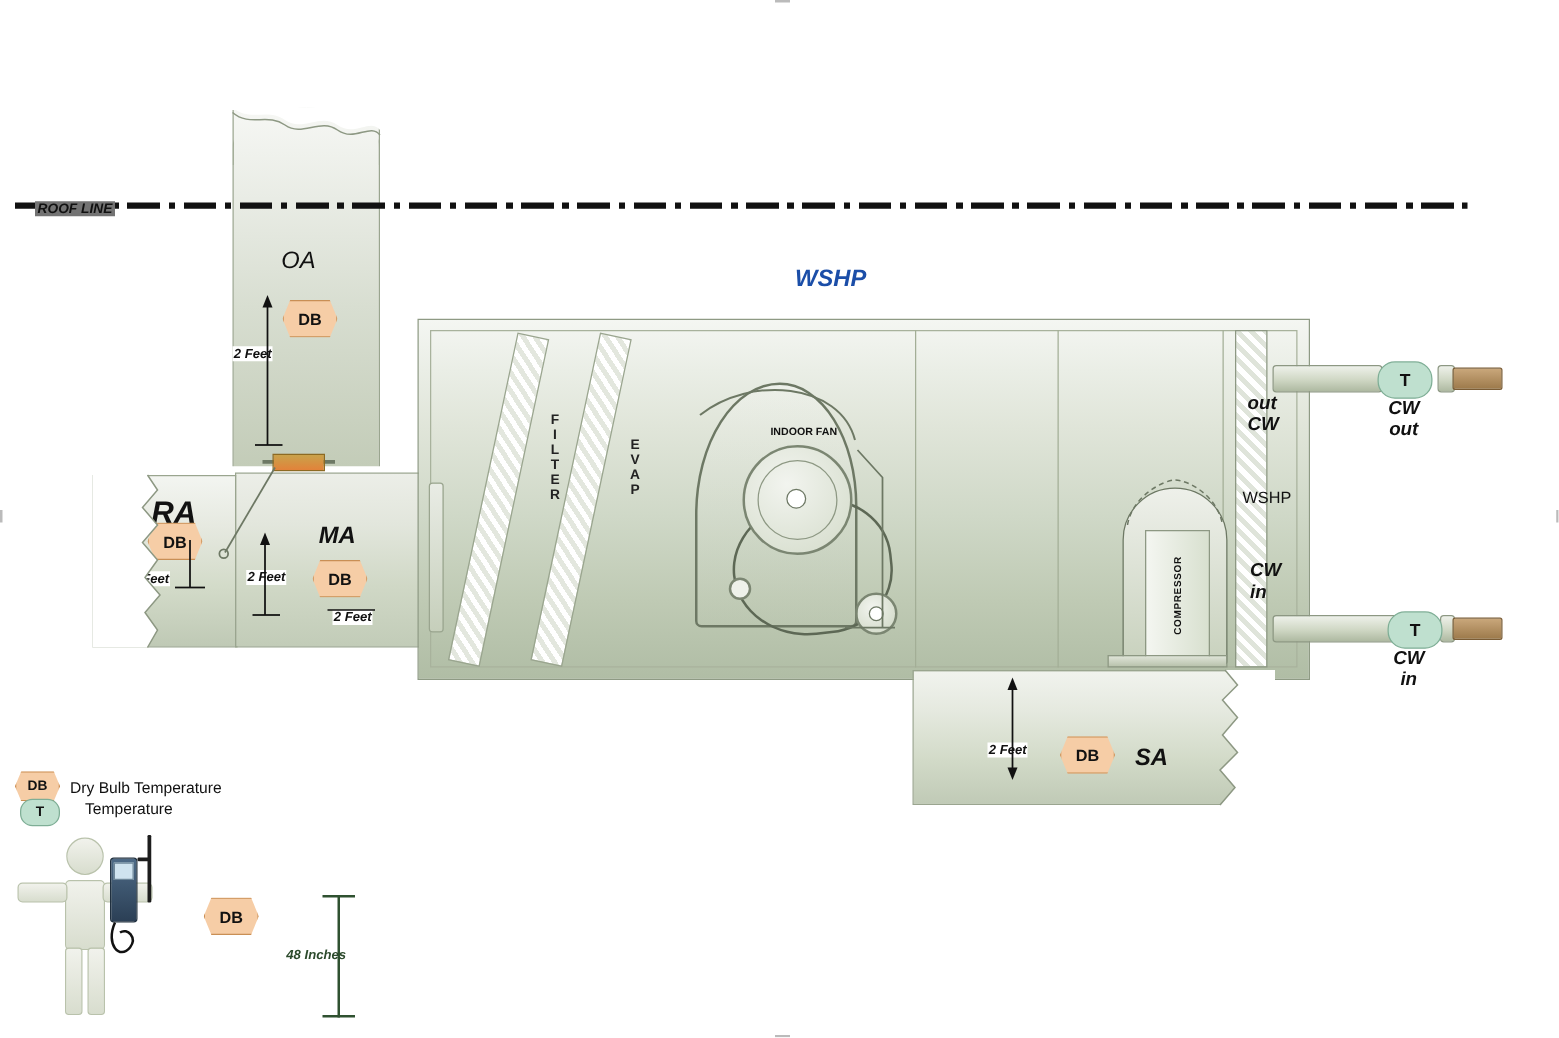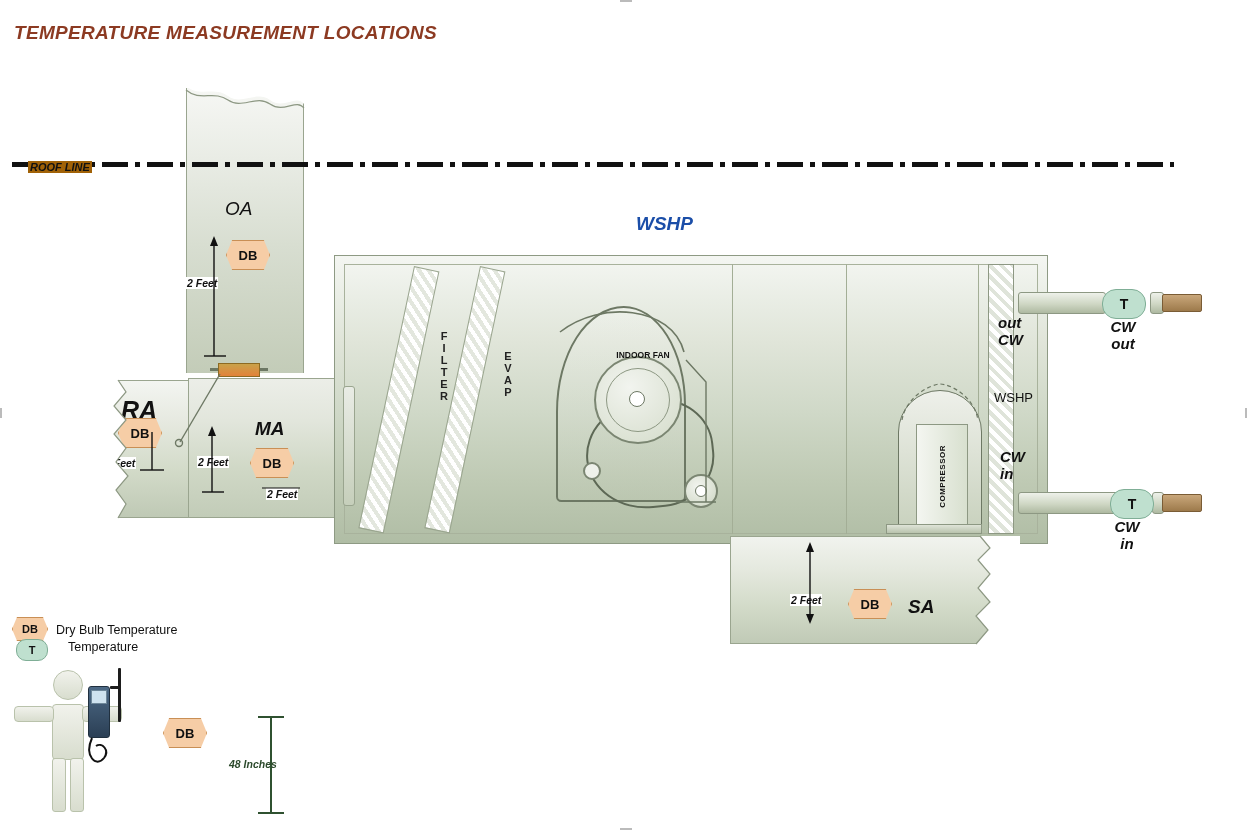--- a/index.html
+++ b/index.html
@@ -30,21 +30,21 @@
   }
   .roofline-dashes {
     left: 12px; top: 162px; width: 1162px; height: 5px;
     background: repeating-linear-gradient(to right,
        #111 0px, #111 26px, transparent 26px, transparent 33px,
        #111 33px, #111 38px, transparent 38px, transparent 45px);
   }
   .roofline-label {
     left: 28px; top: 161px;
     font-size: 11px; font-style: italic; font-weight: bold; color: #111;
-    background: #a16207; padding: 0 2px;
+    background: #737373; padding: 0 2px;
   }
   .duct-v {
     background: linear-gradient(to bottom,
       #f6f7f4 0%, #e9ece5 25%, #d8ded1 55%, #c3ccb8 100%);
     border-left: 1px solid #9aa58f;
     border-right: 1px solid #9aa58f;
     box-sizing: border-box;
   }
 
   
@@ -167,21 +167,21 @@
     border-radius: 50%;
     box-sizing: border-box;
   }
   .fan-hub {
     left: 629px; top: 391px; width: 16px; height: 16px;
     border: 1px solid #6d7864; border-radius: 50%;
     background: #fff;
     box-sizing: border-box;
   }
   .fan-label {
-    left: 608px; top: 350px; width: 70px;
+    left: 608px; top: 340px; width: 70px;
     text-align: center;
     font-size: 8.5px; font-weight: bold; color: #111; line-height: 10px;
   }
   .motor {
     left: 684px; top: 474px; width: 34px; height: 34px;
     border: 2px solid #7b8672; border-radius: 50%;
     background: radial-gradient(circle at 40% 35%, #f2f4ef, #cdd6c2);
     box-sizing: border-box;
   }
   .motor-hub {
@@ -358,21 +358,20 @@
 </head>
 <body>
 
 <div id="canvas">
 
   <div class="edge-tick abs" style="left:620px; top:0; width:12px; height:2px;"></div>
   <div class="edge-tick abs" style="left:620px; top:828px; width:12px; height:2px;"></div>
   <div class="edge-tick abs" style="left:0; top:408px; width:2px; height:10px;"></div>
   <div class="edge-tick abs" style="left:1245px; top:408px; width:2px; height:10px;"></div>
 
-  <div class="abs title">TEMPERATURE MEASUREMENT LOCATIONS</div>
 
   <div class="abs oa-cap"></div>
   <div class="abs duct-v" id="oa-riser"></div>
   <div class="abs oa-label">OA</div>
 
   <div class="abs roofline-dashes"></div>
   <div class="abs roofline-label">ROOF LINE</div>
 
   <div class="abs damper-bar"></div>
   <div class="abs damper"></div>

